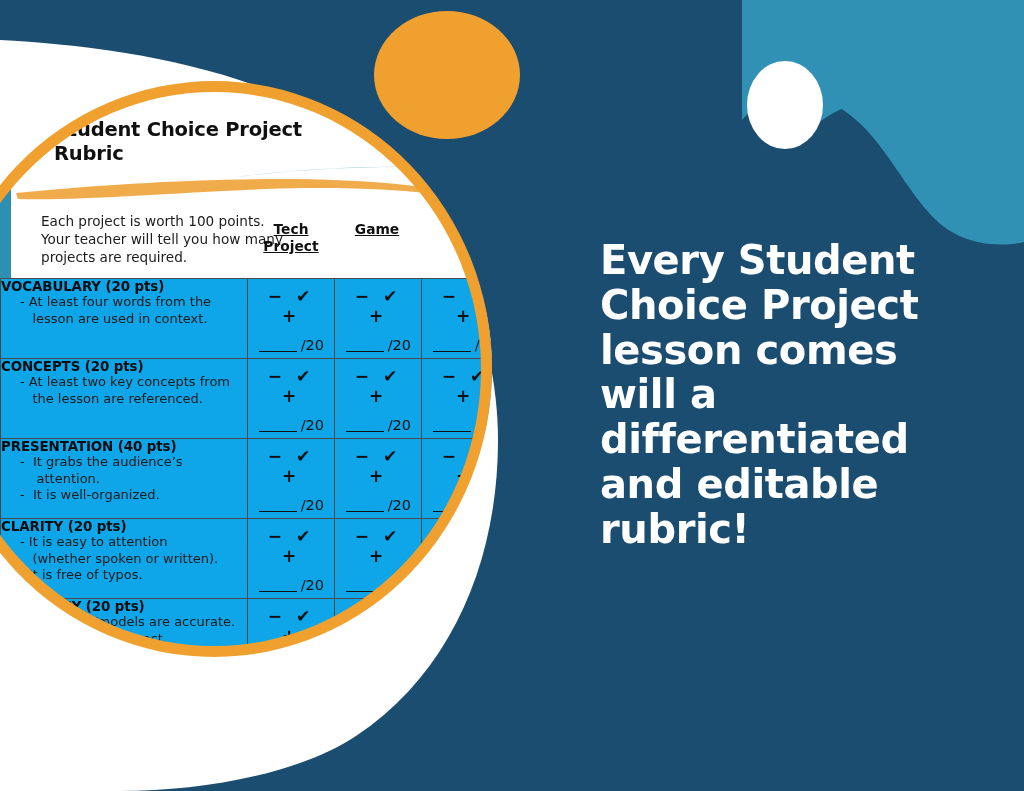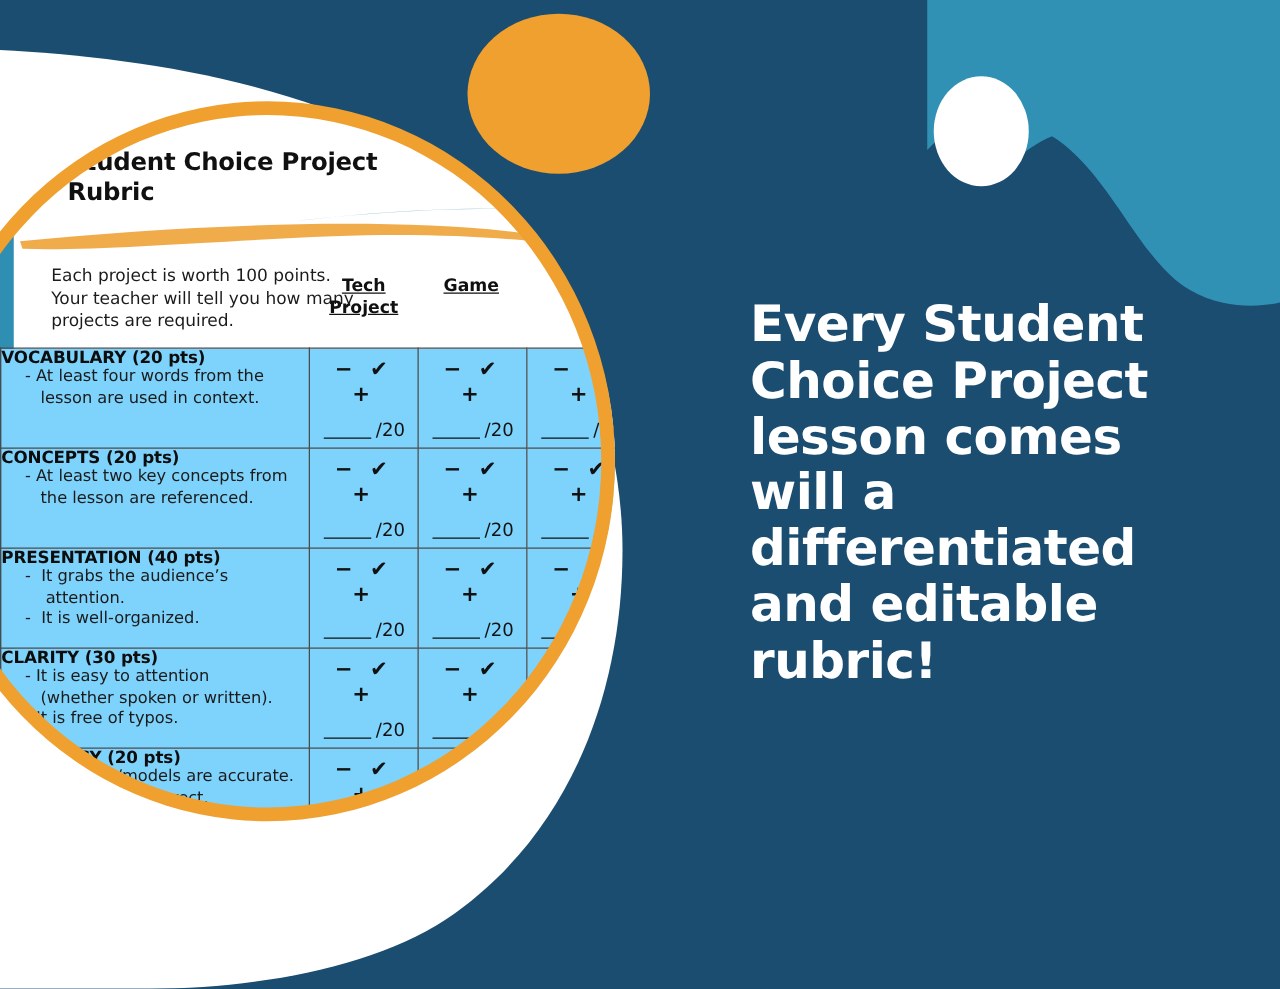--- a/index.html
+++ b/index.html
@@ -55,21 +55,21 @@
 
   
   .rub-table{
     position:absolute;left:64px;top:197px;width:506px;
     border-collapse:collapse;table-layout:fixed;
   }
   .rub-table td{
     border:1.4px solid #4a4a4a;
     vertical-align:top;
     padding:0;
-    background:#7dd3fc;
+    background:#0ea5e9;
   }
   .crit{width:246px;padding:6px 8px 4px 9px;}
   .scorecol{width:86px;}
   .crit-title{
     font-family:"DejaVu Sans", sans-serif;
     font-weight:bold;font-size:13.4px;color:#0d0d0d;
     letter-spacing:-0.1px;
   }
   .crit-line{
     font-family:"DejaVu Sans", sans-serif;
@@ -258,21 +258,21 @@
             <td class="scorecol">
               <div class="scorebox">
                 <div class="marks">−  ✔  +</div>
                 <div class="outof"><span class="blank"></span><span>/20</span></div>
               </div>
             </td>
           </tr>
 
           <tr>
             <td class="crit">
-              <div class="crit-title">CLARITY (30 pts)</div>
+              <div class="crit-title">CLARITY (20 pts)</div>
               <div class="crit-line">- It is easy to attention</div>
               <div class="crit-line">   (whether spoken or written).</div>
               <div class="crit-line">- It is free of typos.</div>
             </td>
             <td class="scorecol">
               <div class="scorebox">
                 <div class="marks">−  ✔  +</div>
                 <div class="outof"><span class="blank"></span><span>/20</span></div>
               </div>
             </td>

